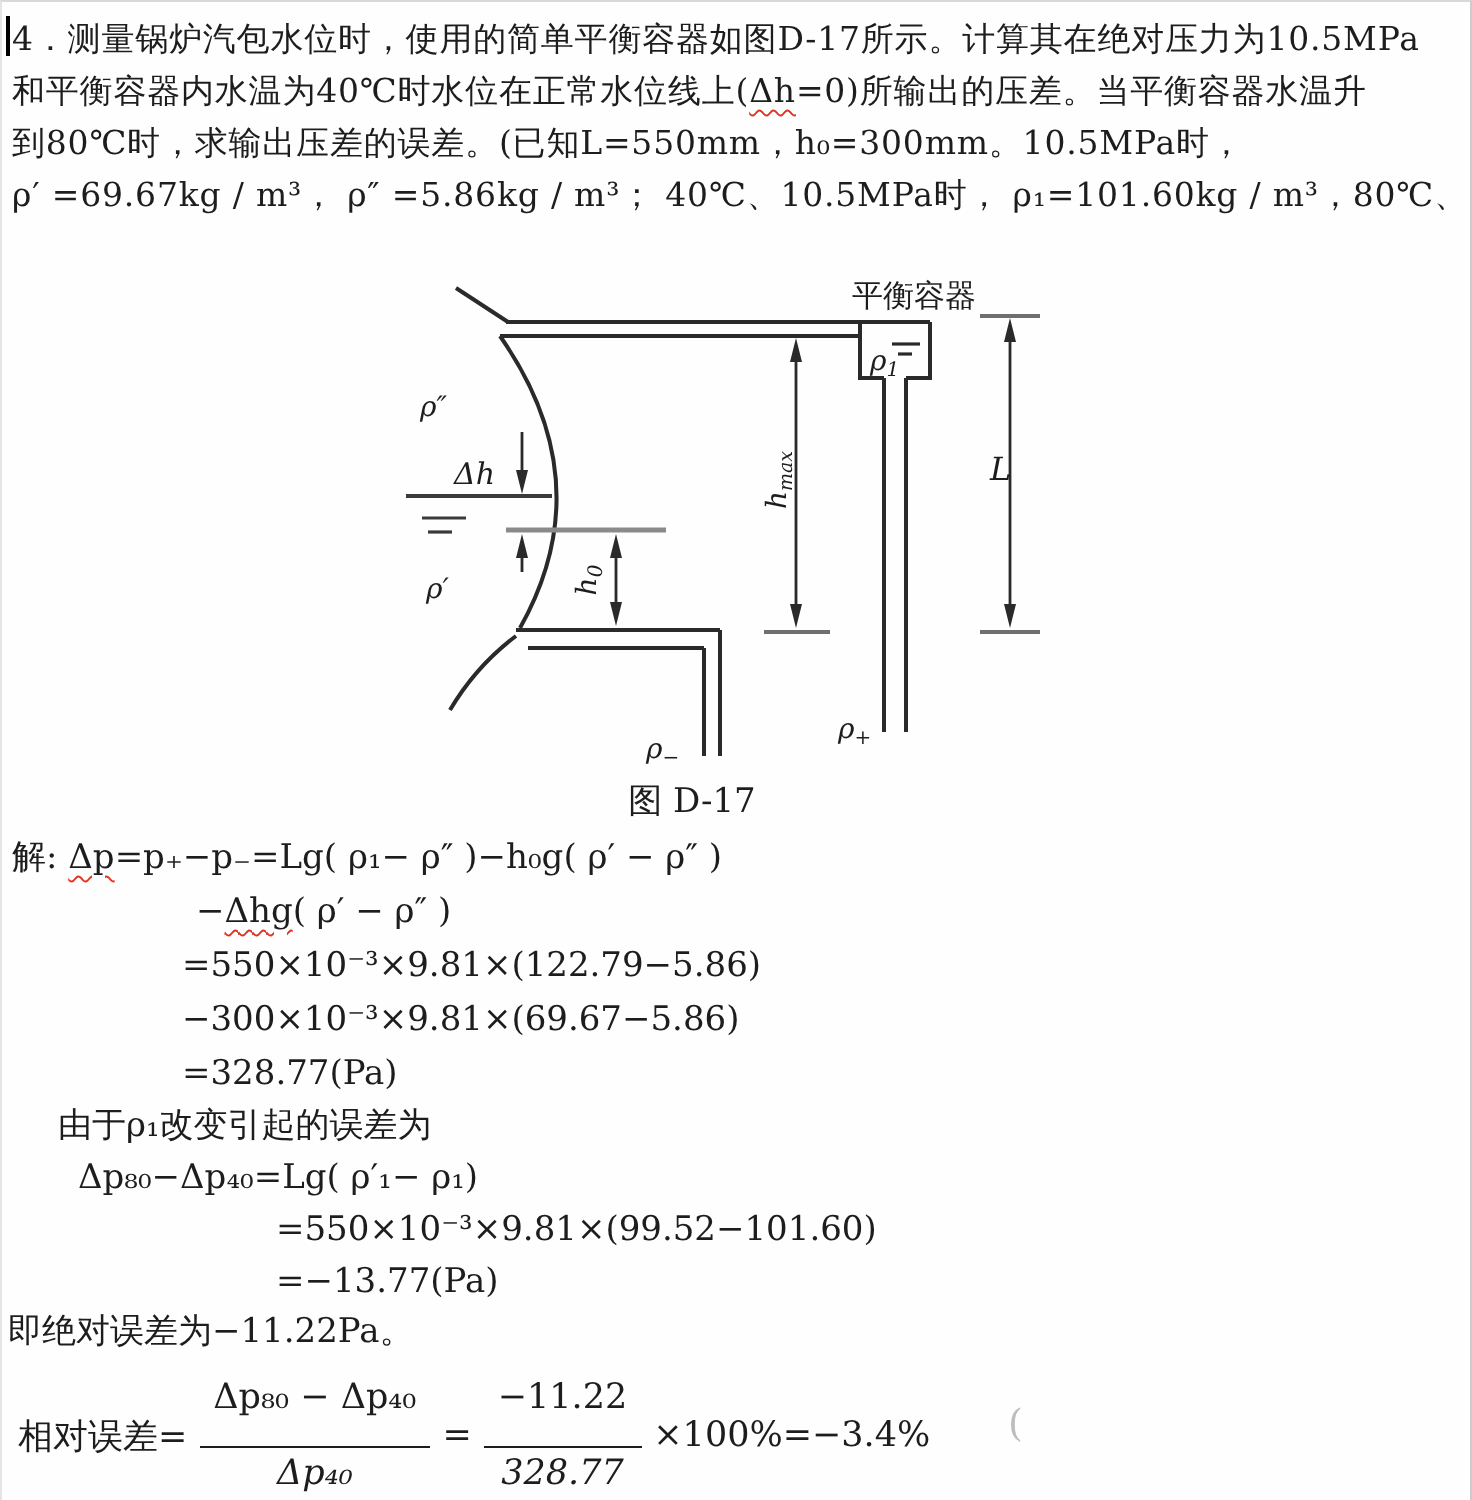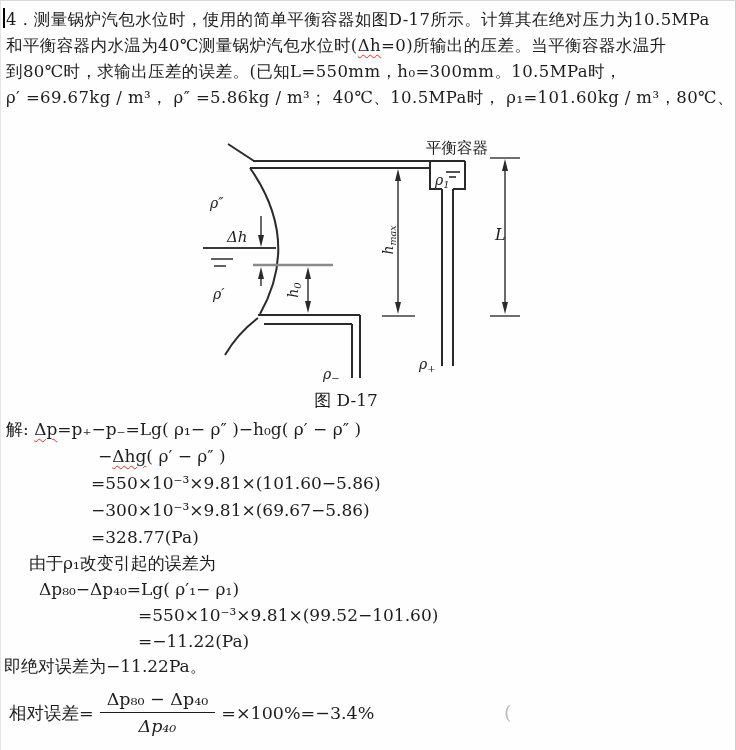--- a/index.html
+++ b/index.html
@@ -35,34 +35,34 @@
   #figure-svg{position:absolute;left:0;top:135px;}
   .relrow{
     position:absolute;left:8px;top:688px;
     display:flex;align-items:center;
     font-size:17.5px;white-space:nowrap;text-align:right;
   }
   .frac{
     display:inline-flex;flex-direction:column;align-items:center;
     margin:0 6px;vertical-align:middle;
   }
-  .frac .num{padding:0 7px 3px 7px;border-bottom:1.6px solid var(--ink);}
+  .frac .num{padding:0 7px 14px 7px;border-bottom:1.6px solid var(--ink);}
   .frac .den{padding-top:3px;font-style:italic;}
   .artifact{position:absolute;left:503px;top:700px;color:#bdbdbd;font-size:19px;}
   svg text{fill:var(--ink);}
 </style>
 </head>
 <body>
 
 <div id="page">
 
   <div class="cursor"></div>
 
   <div class="tline" style="top:7px">4．测量锅炉汽包水位时，使用的简单平衡容器如图D-17所示。计算其在绝对压力为10.5MPa</div>
-  <div class="tline" style="top:33px"><span>和平衡容器内水温为40℃测量锅炉汽包水位时(</span><span class="sq">Δh</span><span>=0)所输出的压差。当平衡容器水温升</span></div>
+  <div class="tline" style="top:33px"><span>和平衡容器内水温为40℃时水位在正常水位线上(</span><span class="sq">Δh</span><span>=0)所输出的压差。当平衡容器水温升</span></div>
   <div class="tline" style="top:59px">到80℃时，求输出压差的误差。(已知L=550mm，h₀=300mm。10.5MPa时，</div>
   <div class="tline" style="top:85px">ρ′ =69.67kg / m³，  ρ″ =5.86kg / m³；  40℃、10.5MPa时，  ρ₁=101.60kg / m³，80℃、</div>
 
   <svg id="figure-svg" width="736" height="278" viewBox="0 0 736 278">
     <g stroke="#2a2a2a" stroke-width="2" fill="none">
 
       <g>
         <line x1="227" y1="8" x2="253" y2="25"></line>
         <line x1="252" y1="25" x2="464" y2="25"></line>
         <line x1="249" y1="32" x2="429" y2="32"></line>
@@ -144,34 +144,38 @@
     <text transform="rotate(-90 388 104)" x="388" y="108" text-anchor="middle" font-size="14" font-style="italic"><tspan>h</tspan><tspan dy="3" font-size="9.5">max</tspan></text>
     <text x="494" y="104" font-size="16" font-style="italic">L</text>
     <text x="434" y="49" font-size="14" font-style="italic"><tspan>ρ</tspan><tspan dy="3" font-size="10">1</tspan></text>
     <text x="322" y="243" font-size="14" font-style="italic"><tspan>ρ</tspan><tspan dy="3" font-size="10">−</tspan></text>
     <text x="418" y="233" font-size="14" font-style="italic"><tspan>ρ</tspan><tspan dy="3" font-size="10">+</tspan></text>
     <text x="345" y="270" text-anchor="middle" font-size="17">图  D-17</text>
   </svg>
 
   <div class="mline" style="left:97px;top:444px"><span>−</span><span class="sq">Δhg</span><span>( ρ′ − ρ″ )</span></div>
   <div class="mline" style="left:5px;top:417px"><span>解:</span>&nbsp;<span class="sq">Δp</span><span>=p₊−p₋=Lg( ρ₁− ρ″ )−h₀g( ρ′ − ρ″ )</span></div>
-  <div class="mline" style="left:90px;top:471px">=550×10⁻³×9.81×(101.60−5.86)</div>
+  <div class="mline" style="left:90px;top:471px">=550×10⁻³×9.81×(122.79−5.86)</div>
   <div class="mline" style="left:90px;top:498px">−300×10⁻³×9.81×(69.67−5.86)</div>
   <div class="mline" style="left:90px;top:525px">=328.77(Pa)</div>
   <div class="mline" style="left:38px;top:577px">Δp₈₀−Δp₄₀=Lg( ρ′₁− ρ₁)</div>
   <div class="mline" style="left:28px;top:551px">由于ρ₁改变引起的误差为</div>
   <div class="mline" style="left:137px;top:603px">=550×10⁻³×9.81×(99.52−101.60)</div>
-  <div class="mline" style="left:137px;top:629px">=−11.22(Pa)</div>
+  <div class="mline" style="left:137px;top:629px">=−13.77(Pa)</div>
   <div class="mline" style="left:3px;top:654px">即绝对误差为−11.22Pa。</div>
 
   <div class="relrow">
     <span>相对误差=</span>
     <span class="frac">
       <span class="num">Δp₈₀ − Δp₄₀</span>
       <span class="den">Δp₄₀</span>
     </span>
     <span>=</span>
+    <span class="frac">
+      <span class="num">−11.22</span>
+      <span class="den">328.77</span>
+    </span>
     <span>×100%=−3.4%</span>
   </div>
 
   <div class="artifact">(</div>
 
 </div>
 
 </body></html>

